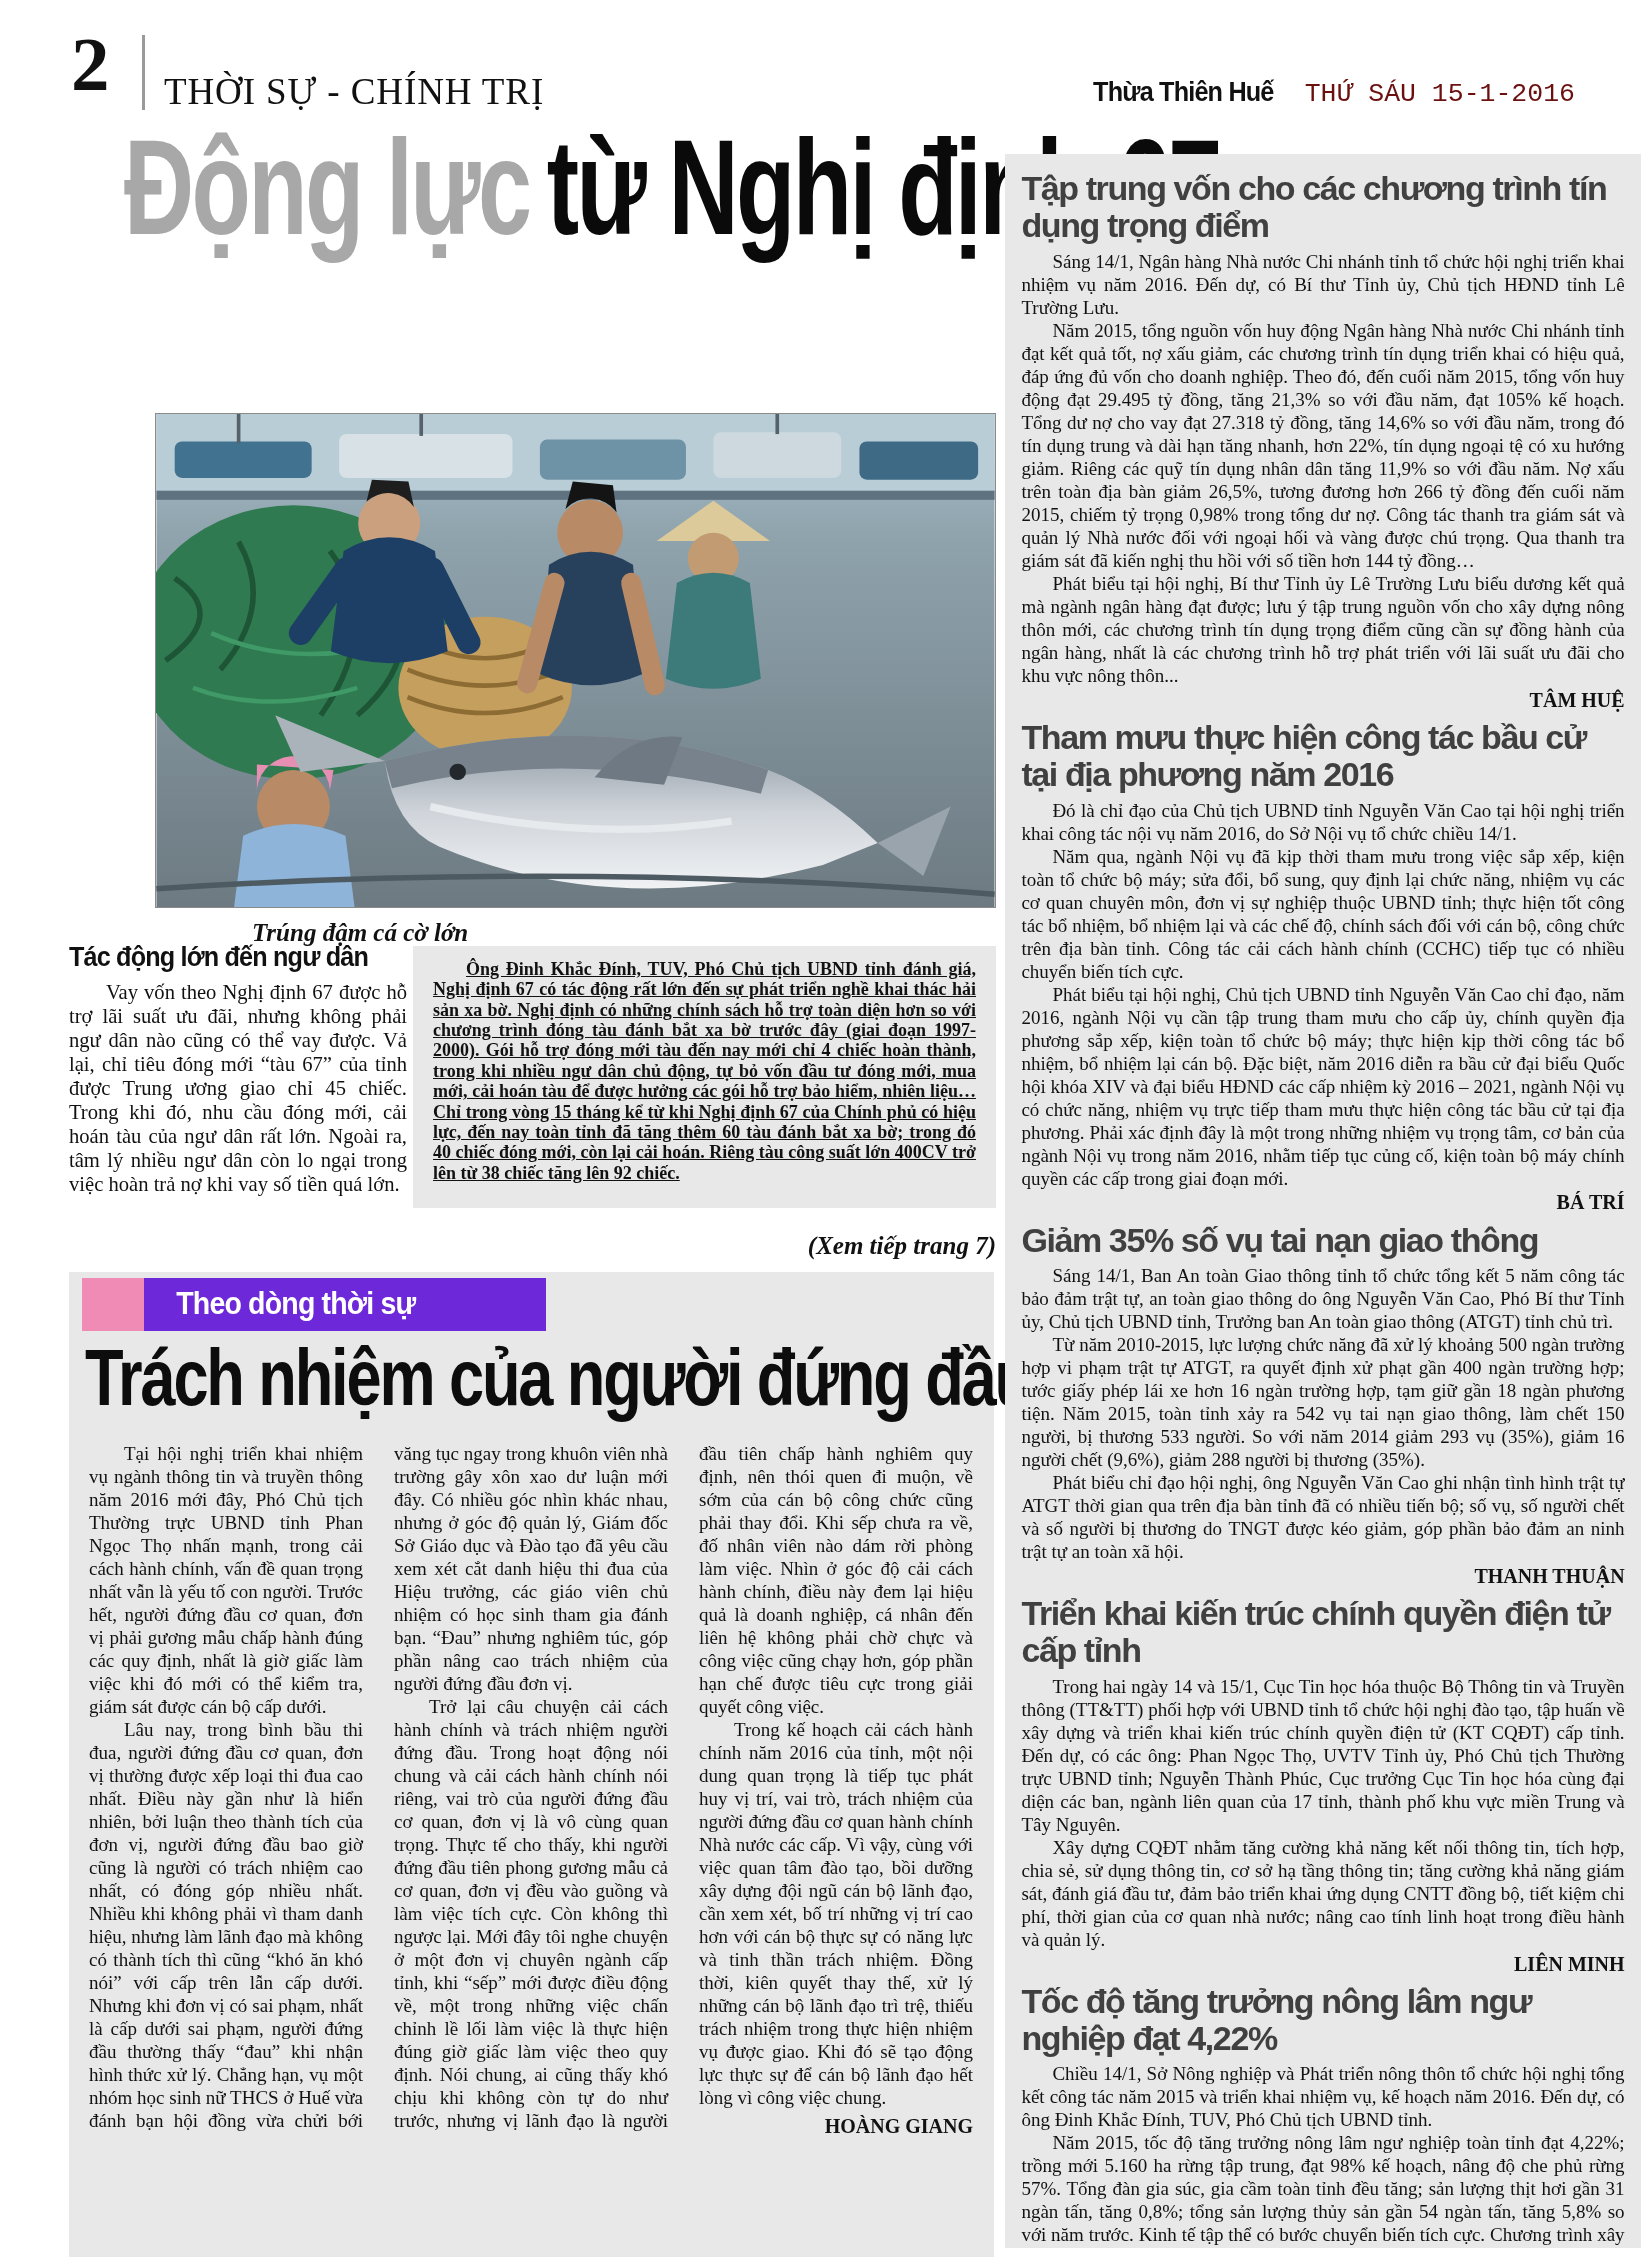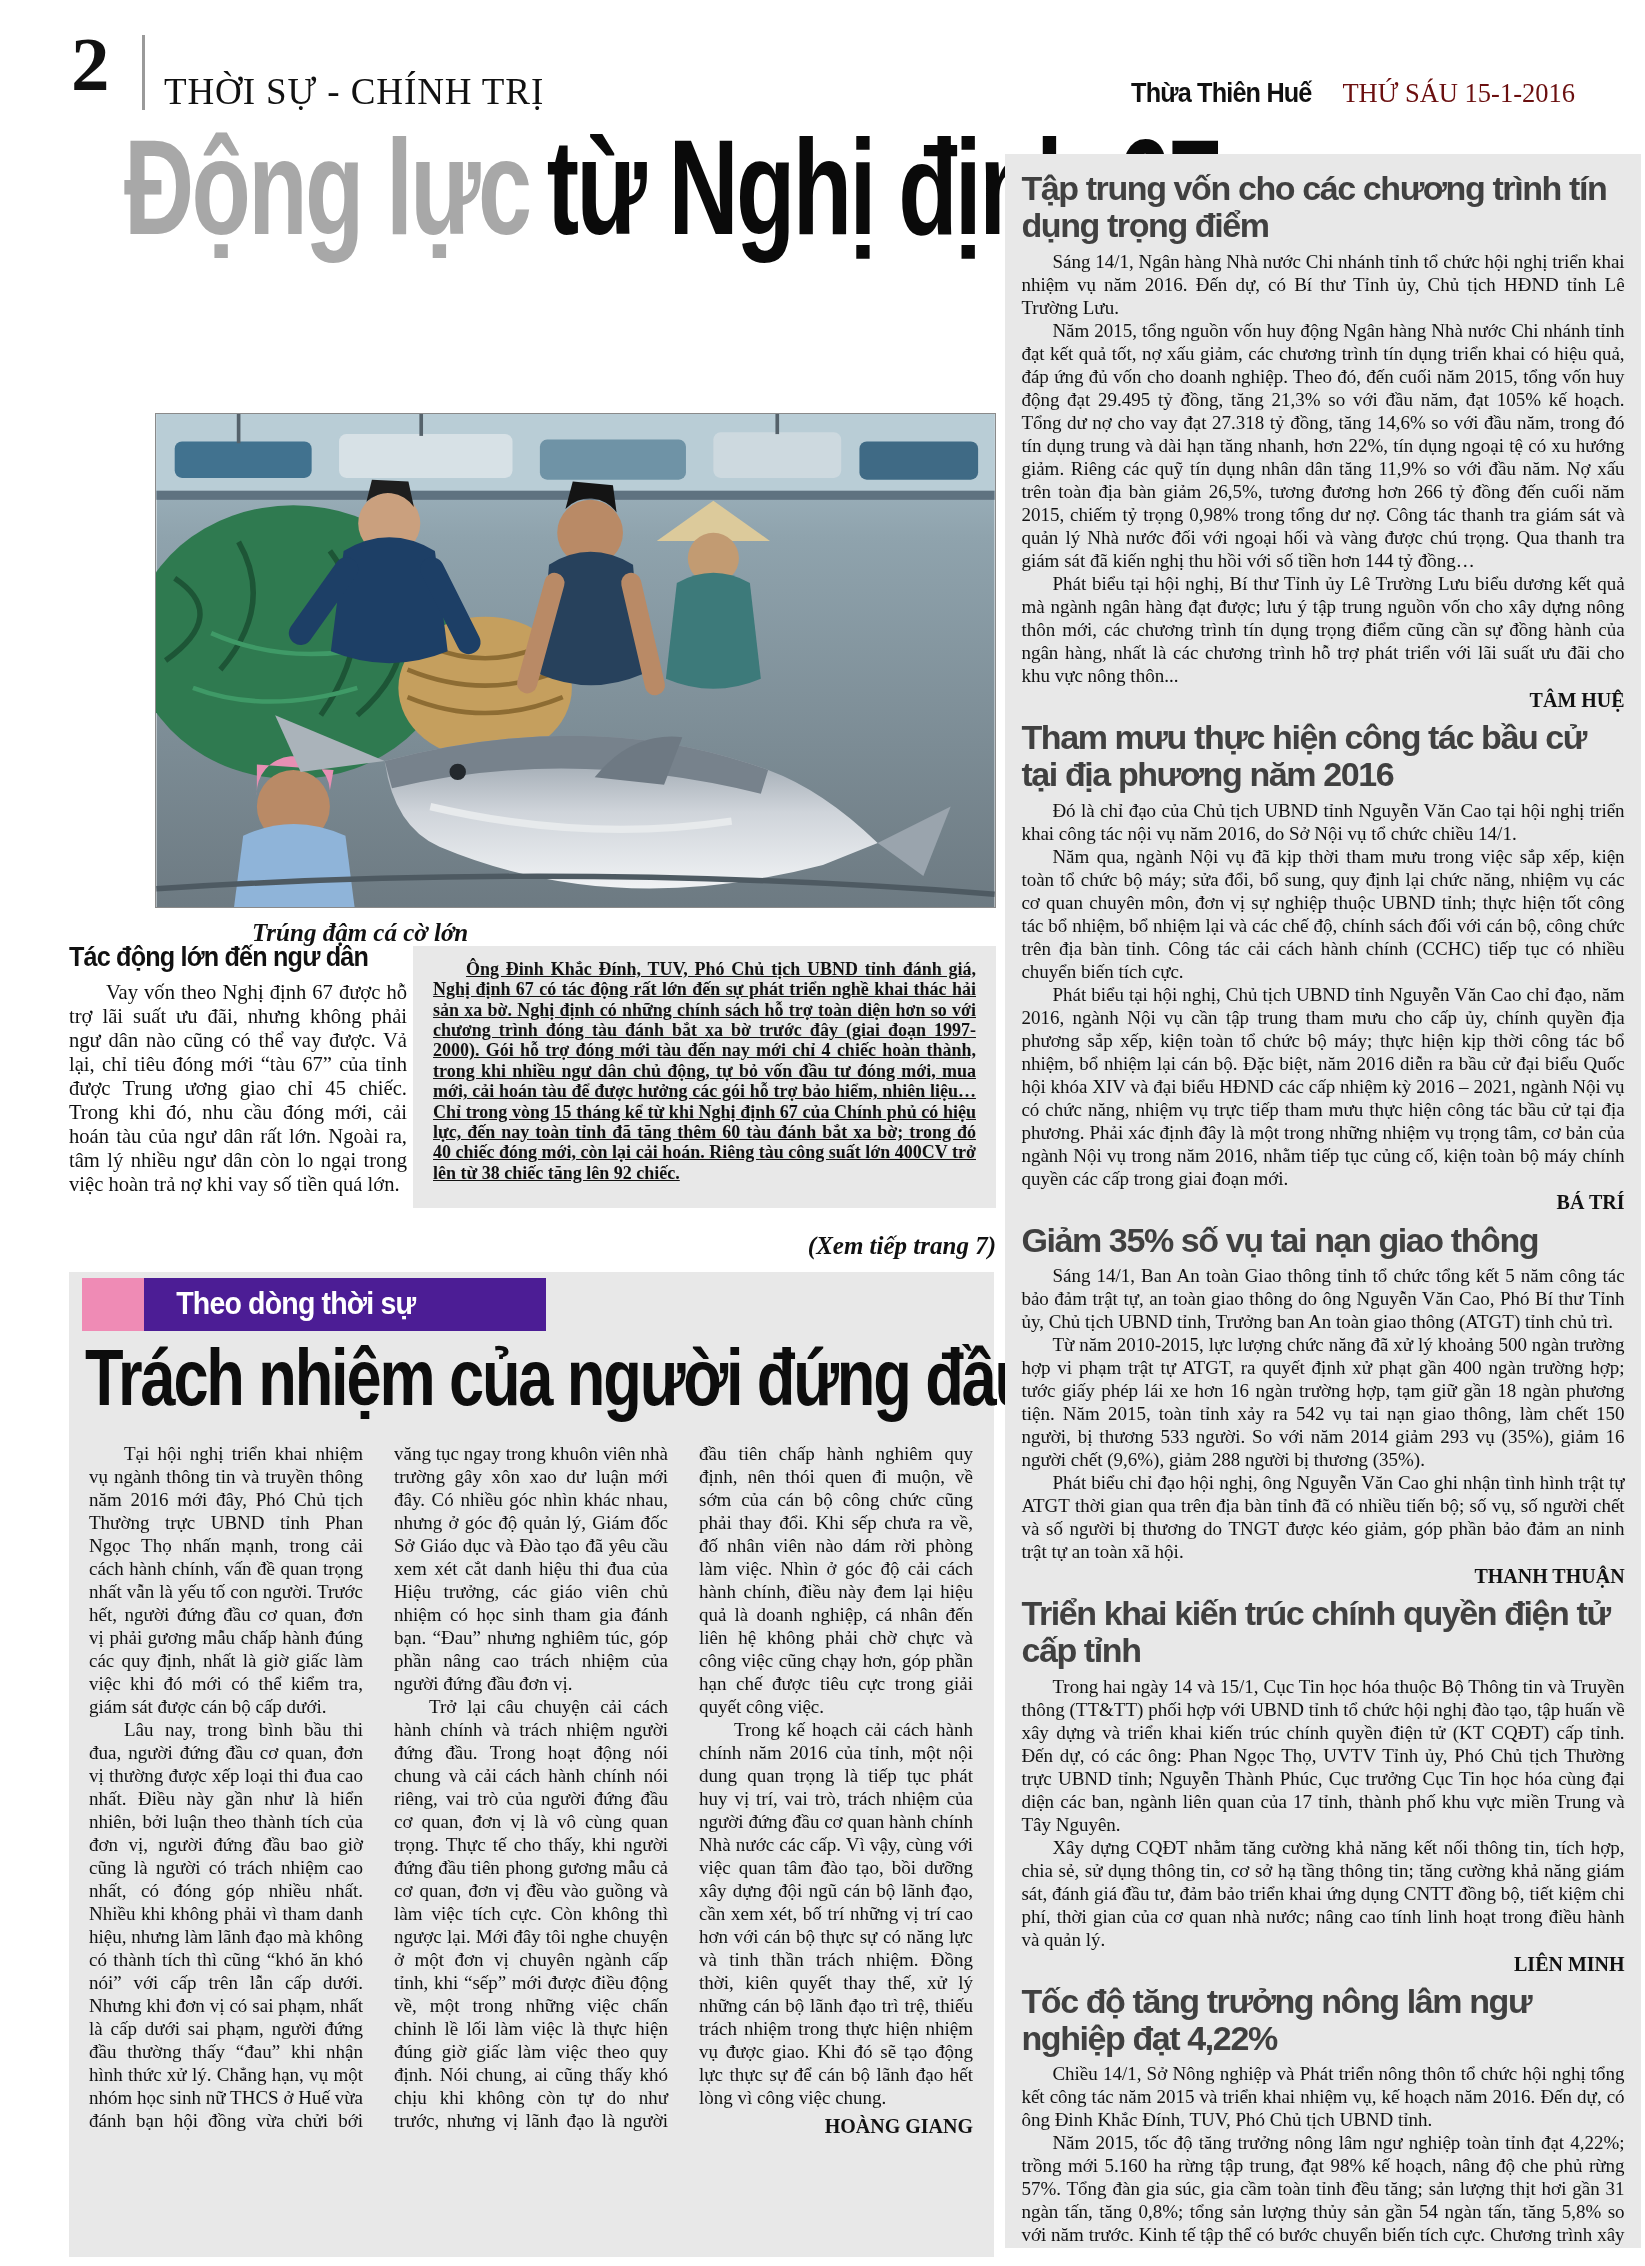--- a/index.html
+++ b/index.html
@@ -5,42 +5,42 @@
   html,body{margin:0;padding:0;background:#d9d9d9;}
   .page{position:relative;width:1646px;height:2266px;background:#ffffff;margin:0 auto;overflow:hidden;
         font-family:"Liberation Serif",serif;color:#111;}
   
   .hdr{position:absolute;top:31px;left:71px;right:71px;height:82px;}
   .pageno{position:absolute;left:0;top:-5.5px;font-size:77px;font-weight:700;line-height:1;font-family:"Liberation Serif",serif;}
   .hdr-bar{position:absolute;left:71px;top:3.7px;width:2.7px;height:75px;background:#9a9a9a;}
   .section-title{position:absolute;left:93px;bottom:0;font-size:37px;letter-spacing:0.9px;font-family:"Liberation Serif",serif;}
   .hdr-right{position:absolute;right:0;bottom:3.7px;display:flex;align-items:baseline;gap:31px;}
   .paper-name{font-family:"Liberation Sans",sans-serif;font-weight:700;font-size:28px;letter-spacing:-0.9px;transform:scaleX(.9);transform-origin:right;}
-  .paper-date{font-size:26.5px;color:#6b0f0f;}
+  .paper-date{font-size:26.5px;color:#6b0f0f;font-family:Liberation Mono, monospace;}
   
   .mast{position:absolute;left:124px;top:117px;width:1462px;font-family:"Liberation Sans",sans-serif;
         font-weight:700;font-size:135px;line-height:1.05;white-space:nowrap;transform:scaleX(.72);transform-origin:0 0;letter-spacing:-3.7px;}
   .mast .g{color:#a8a8a8;}
   .mast .b{color:#0a0a0a;margin-left:24px;}
   .lead{position:absolute;left:121px;top:274px;width:870px;font-size:27.4px;font-weight:700;line-height:1.28;text-align:justify;}
   .photo{position:absolute;left:155px;top:413px;width:841px;height:495px;border:0.9px solid #8a8a8a;box-sizing:border-box;}
   .caption{position:absolute;left:212px;top:919px;font-size:25px;font-weight:700;font-style:italic;margin-left:40px;}
   .subhead{position:absolute;left:69px;top:941px;font-family:"Liberation Sans",sans-serif;font-weight:700;font-size:27.4px;
            letter-spacing:-0.9px;transform:scaleX(.92);transform-origin:0 0;}
   .leftcol{position:absolute;left:69px;top:980px;width:338px;font-size:20.6px;line-height:24px;text-align:justify;}
   .leftcol p{margin:0;text-indent:37px;}
   .qbox{position:absolute;left:413px;top:946px;width:583px;height:262px;background:#e8e8e8;box-sizing:border-box;
         padding:12.8px 20px;font-weight:700;font-size:18px;line-height:20.4px;text-align:justify;overflow:hidden;}
   .qbox p{margin:0;text-indent:33px;text-decoration:underline;}
   .cont{position:absolute;left:413px;top:1232px;width:583px;text-align:right;font-style:italic;font-weight:700;font-size:25px;}
   
   .op{position:absolute;left:69px;top:1272px;width:925px;height:985px;background:#e8e8e8;box-sizing:border-box;}
   .kicker{position:absolute;left:12.8px;top:5.5px;height:53px;display:flex;}
   .kicker .pink{width:62px;height:53px;background:#ef8bb5;}
-  .kicker .bar{width:402px;height:53px;background:#4c1d95;display:flex;align-items:center;}
+  .kicker .bar{width:402px;height:53px;background:#6d28d9;display:flex;align-items:center;}
   .kicker .bar span{color:#fff;font-family:"Liberation Sans",sans-serif;font-weight:700;font-size:31px;
                     letter-spacing:-0.9px;padding-left:35px;transform:scaleX(.92);transform-origin:0 50%;white-space:nowrap;}
   .op-head{position:absolute;left:16.4px;top:66px;width:1096px;font-family:"Liberation Sans",sans-serif;font-weight:700;
            font-size:79px;line-height:1;letter-spacing:-2.7px;transform:scaleX(.8);transform-origin:0 0;white-space:nowrap;color:#0d0d0d;}
   .op-cols{position:absolute;left:20px;top:170px;width:884px;height:797px;column-count:3;column-gap:31px;
            font-size:19px;line-height:23px;text-align:justify;overflow:hidden;}
   .op-cols p{margin:0;text-indent:35px;}
   .op-by{margin-top:5.5px;text-align:right;font-weight:700;font-size:20px;text-indent:0;}
   
   .rail{position:absolute;left:1005px;top:154px;width:636px;height:2094px;background:#e8e8e8;box-sizing:border-box;

